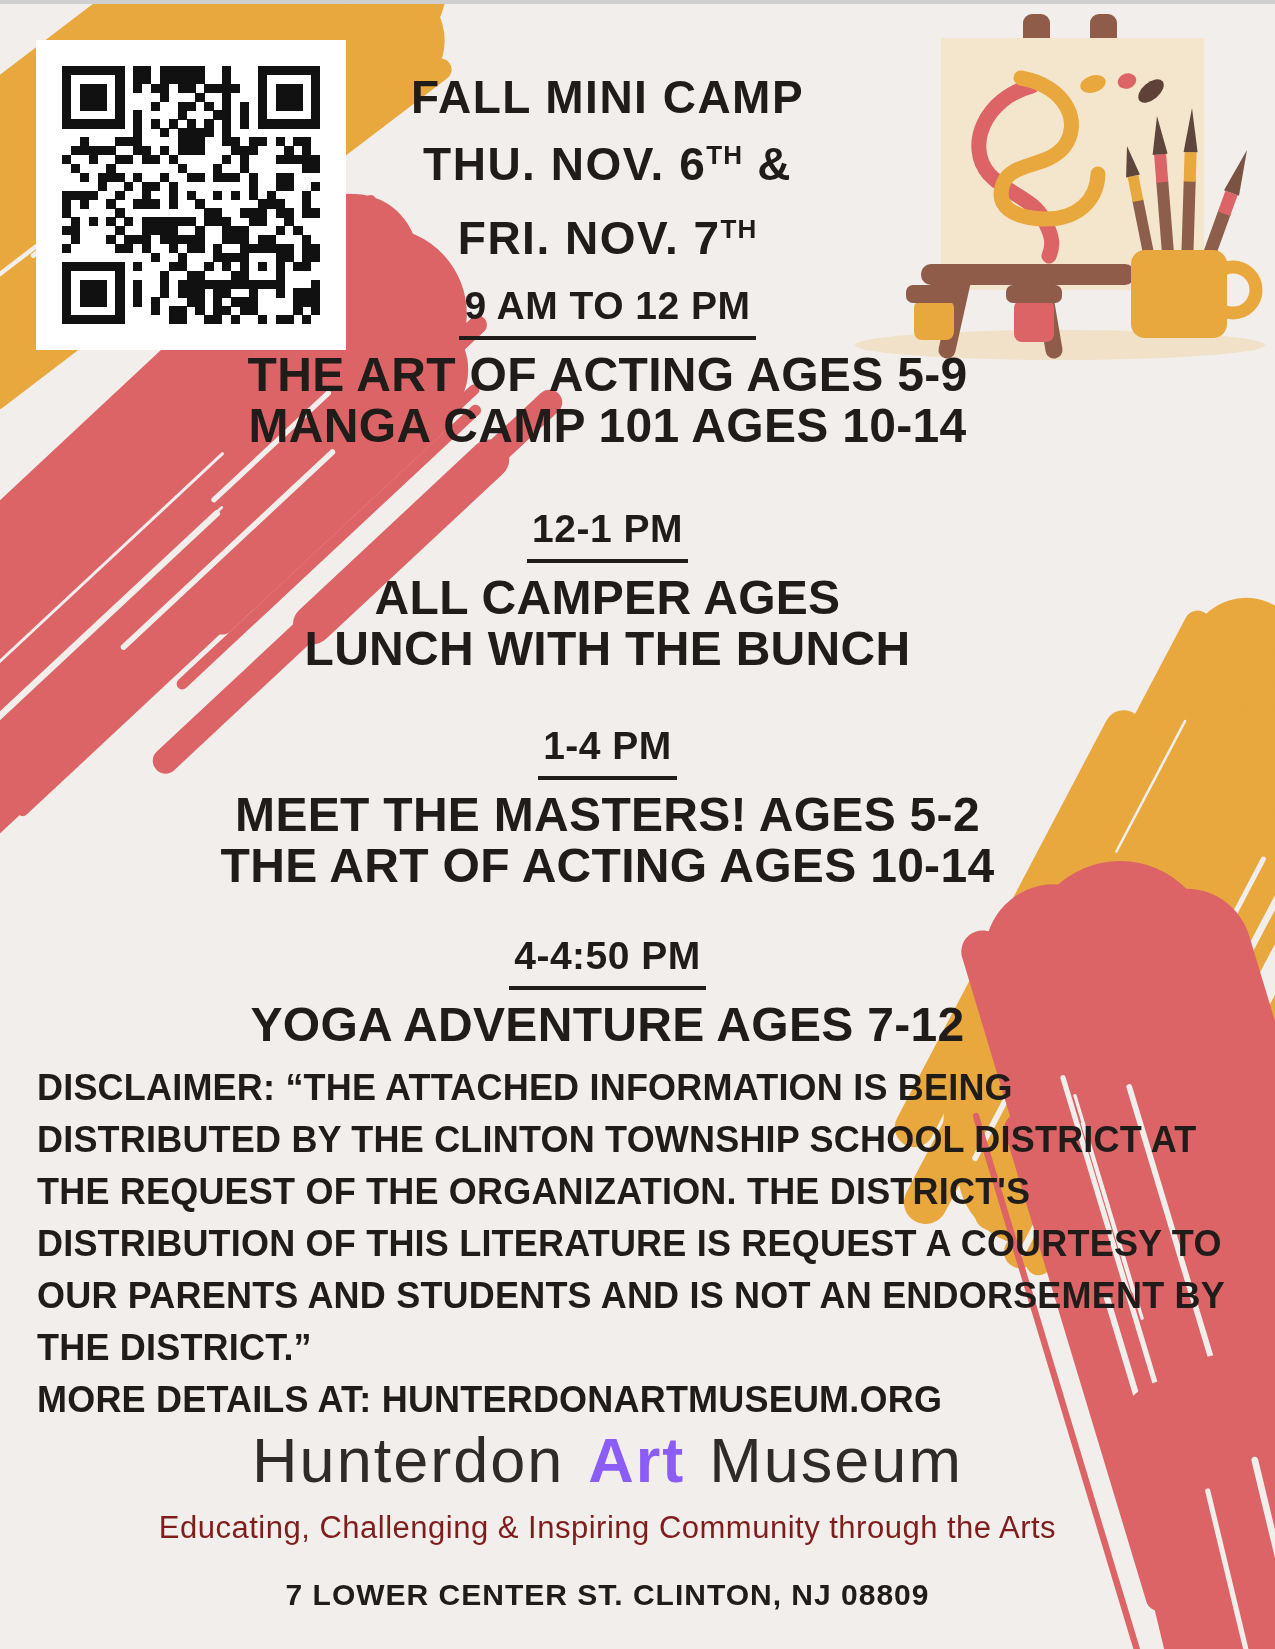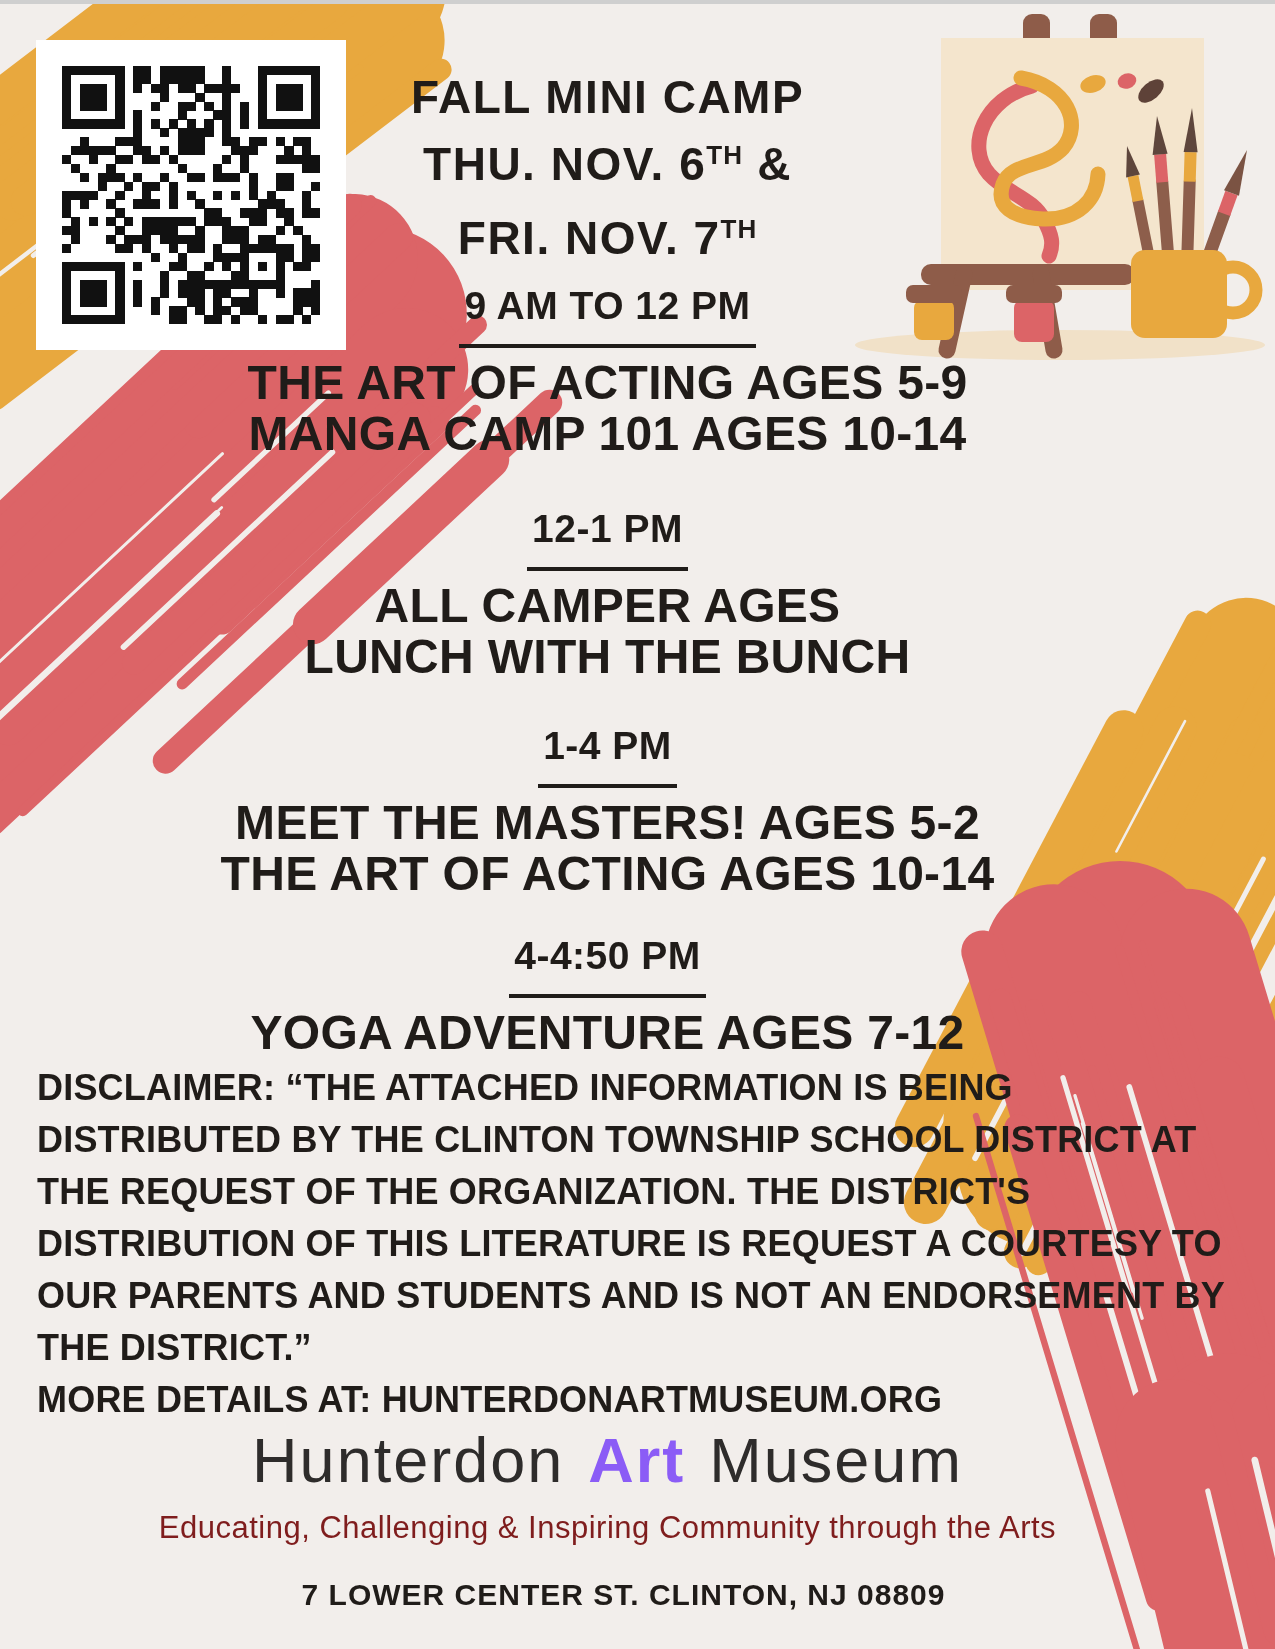--- a/index.html
+++ b/index.html
@@ -7,30 +7,30 @@
         overflow:hidden;font-family:"Liberation Sans",sans-serif;color:#201C19;}
   .decor{position:absolute;left:0;top:0;width:1275px;height:1649px;z-index:0;}
   .content{position:absolute;inset:0;z-index:2;}
   .qr-box{position:absolute;left:36px;top:36px;width:310px;height:310px;background:#ffffff;z-index:1;}
   .qr-box svg{position:absolute;left:26px;top:26px;}
   .easel{position:absolute;left:835px;top:0;width:440px;height:360px;z-index:1;}
   .col{position:absolute;left:0;width:1215px;text-align:center;}
   .title{top:60px;font-size:46px;font-weight:bold;letter-spacing:1.5px;line-height:67px;}
   .sup{font-size:26px;position:relative;top:-16px;letter-spacing:1px;}
   .session .time{font-size:39px;font-weight:bold;letter-spacing:.5px;margin-bottom:9px;}
-  .session .time span{display:inline-block;border-bottom:4px solid #201C19;padding:0 5px 16px;}
+  .session .time span{display:inline-block;border-bottom:4px solid #201C19;padding:0 5px 8px;}
   .session .act{font-size:48px;font-weight:bold;line-height:51px;letter-spacing:.3px;}
   .s1{top:280px}.s2{top:503px}.s3{top:720px}.s4{top:930px}
   .disclaimer{position:absolute;left:37px;top:1058px;width:1200px;text-align:left;
               font-size:36px;font-weight:bold;line-height:52px;letter-spacing:.2px;white-space:nowrap;}
   .logo{top:1420px;font-size:63px;letter-spacing:2px;color:#2E2C2B;white-space:nowrap;}
   .logo .w{margin:0 12px;font-weight:400;}
   .logo .art{margin:0 12px;font-weight:bold;color:#8b5cf6;}
   .tagline{top:1506px;font-size:31px;font-weight:400;color:#7f1d1d;letter-spacing:.5px;}
-  .address{top:1574px;font-size:30px;font-weight:bold;letter-spacing:1px;padding-left:16px;}
+  .address{top:1574px;font-size:30px;font-weight:bold;letter-spacing:1px;}
 </style>
 </head>
 <body>
 
 <div class="page">
 
   <svg id="decor" class="decor" viewBox="0 0 1275 1649" width="1275" height="1649">
       <line x1="360.0" y1="-20.0" x2="-60.0" y2="300.0" stroke="#E8A83E" stroke-width="173.6" stroke-linecap="round"></line>
       <line x1="337.0" y1="-76.4" x2="-74.6" y2="237.2" stroke="#E8A83E" stroke-width="128.8" stroke-linecap="round"></line>
       <line x1="383.0" y1="36.4" x2="-32.8" y2="353.2" stroke="#E8A83E" stroke-width="123.2" stroke-linecap="round"></line>

